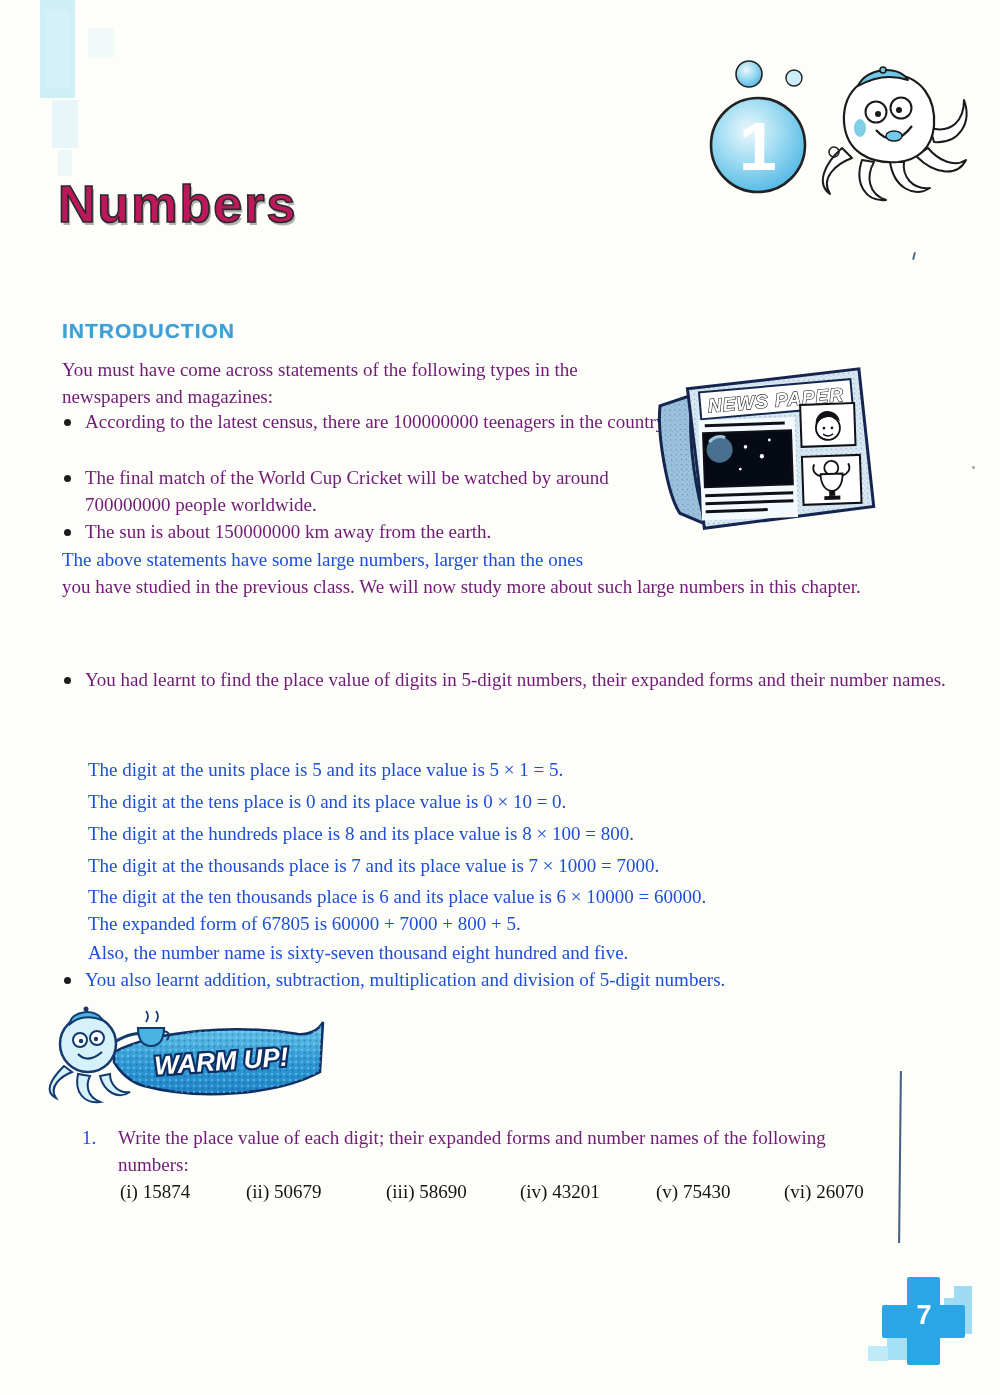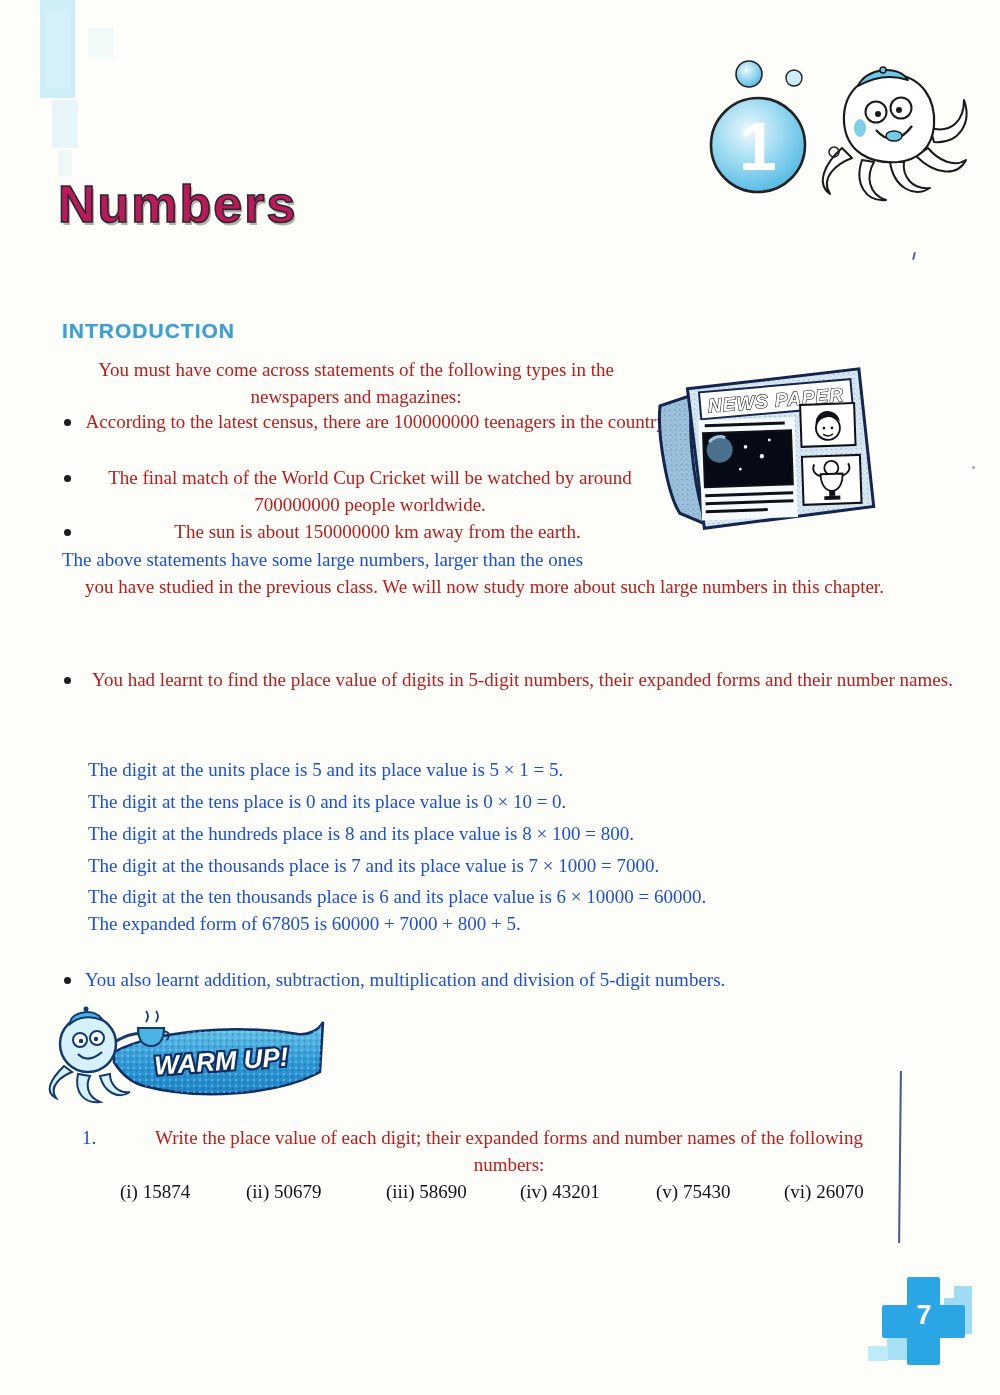--- a/index.html
+++ b/index.html
@@ -1,20 +1,20 @@
 <!DOCTYPE html>
 <html><head>
 <meta charset="utf-8">
 <style>
   html,body{margin:0;padding:0;}
   #page{position:relative;width:1000px;height:1395px;background:#fdfdfa;overflow:hidden;
         font-family:"Liberation Serif",serif;color:#141414;}
   .abs{position:absolute;}
   .bodyline{position:absolute;font:19px/27px "Liberation Serif",serif;color:#1d4ed8;white-space:nowrap;}
-  .para{position:absolute;font:19px/27px "Liberation Serif",serif;color:#b91c1c;text-align:center;}
+  .para{position:absolute;font:19px/27px "Liberation Serif",serif;color:#701a75;}
   .dot{position:absolute;width:7px;height:7px;border-radius:50%;background:#1d1d1d;}
   #title{position:absolute;left:58px;top:138px;font:bold 52px/1 "Liberation Sans",sans-serif;
          color:#be185d;-webkit-text-stroke:1.6px #2a2a2a;letter-spacing:2px;
          text-shadow:2px 3px 0 rgba(40,40,40,.35);margin-top:40px;}
   #intro-heading{position:absolute;left:62px;top:320px;font:bold 21px/1 "Liberation Sans",sans-serif;
          color:#3f9fd4;letter-spacing:1px;text-shadow:0 0 1px #7cc4e8;}
   .smudge{position:absolute;background:#bfe9f5;}
   #vline{position:absolute;left:899px;top:1071px;width:2px;height:172px;background:#24406e;
          opacity:.85;transform:rotate(.6deg);}
   .speck{position:absolute;background:#5a6a80;border-radius:2px;}
@@ -142,20 +142,21 @@
 
   <div class="dot" style="left:64px;top:677px;"></div>
   <div class="para" style="left:85px;top:666px;width:875px;">You had learnt to find the place value of digits in 5-digit numbers, their expanded forms and their number names.</div>
 
   <div class="bodyline" style="left:88px;top:756px;">The digit at the units place is 5 and its place value  is 5 × 1 =  5.</div>
   <div class="bodyline" style="left:88px;top:788px;">The digit at the tens place is 0 and its place value is 0 × 10 = 0.</div>
   <div class="bodyline" style="left:88px;top:820px;">The digit at the hundreds place is 8 and its place value is 8 × 100 = 800.</div>
   <div class="bodyline" style="left:88px;top:852px;">The digit at the thousands place is 7 and its place value is 7 × 1000 = 7000.</div>
   <div class="bodyline" style="left:88px;top:883px;">The digit at the ten thousands place is 6 and its place value is 6 × 10000 = 60000.</div>
   <div class="bodyline" style="left:88px;top:910px;">The expanded form of 67805 is 60000 + 7000 + 800 + 5.</div>
+  <div class="bodyline" style="left:88px;top:939px;">Also, the number name is sixty-seven thousand eight hundred and five.</div>
 
   <div class="dot" style="left:64px;top:977px;"></div>
   <div class="bodyline" style="left:85px;top:966px;">You also learnt addition, subtraction, multiplication and division of 5-digit numbers.</div>
 
   <div class="abs" style="left:36px;top:1000px;">
     <svg width="292" height="112" viewBox="0 0 292 112">
       <defs>
         <linearGradient id="rib" x1="0" y1="0" x2="0" y2="1">
           <stop offset="0%" stop-color="#6cc9ec"></stop>
             <stop offset="55%" stop-color="#2f9ad6"></stop>

